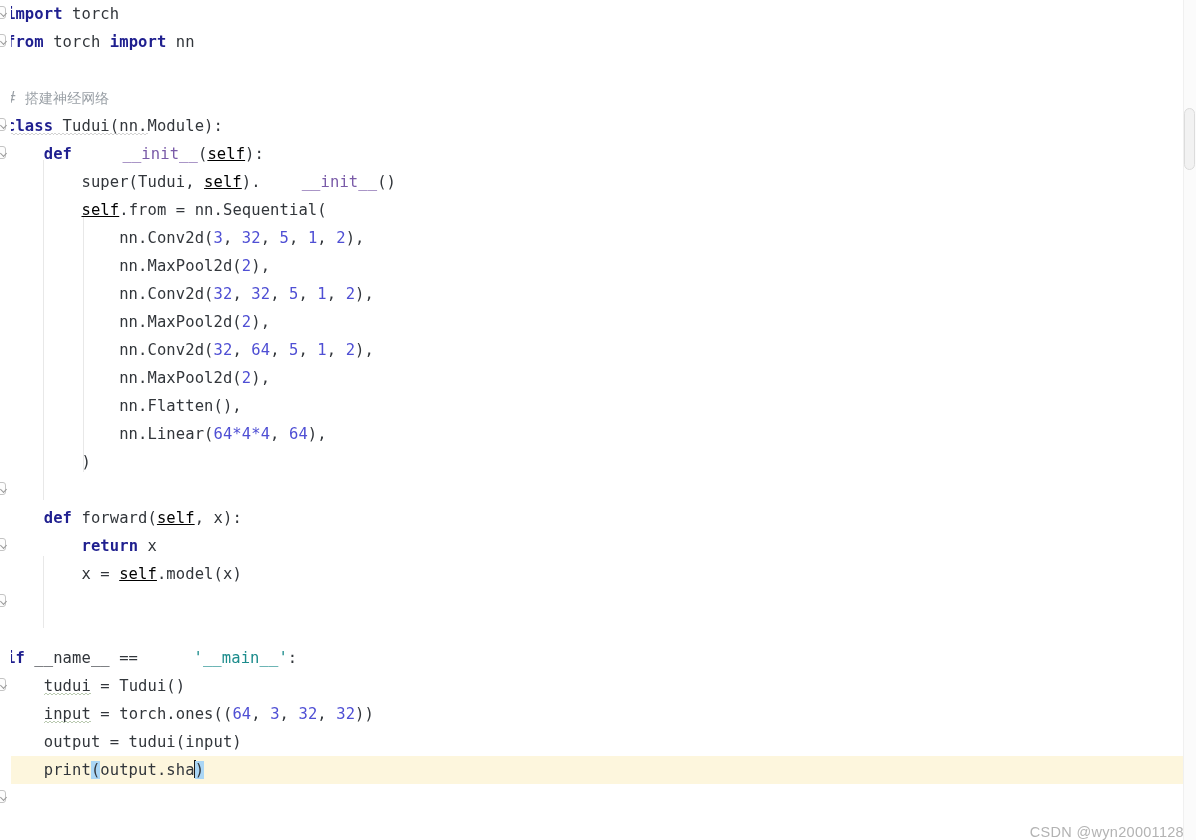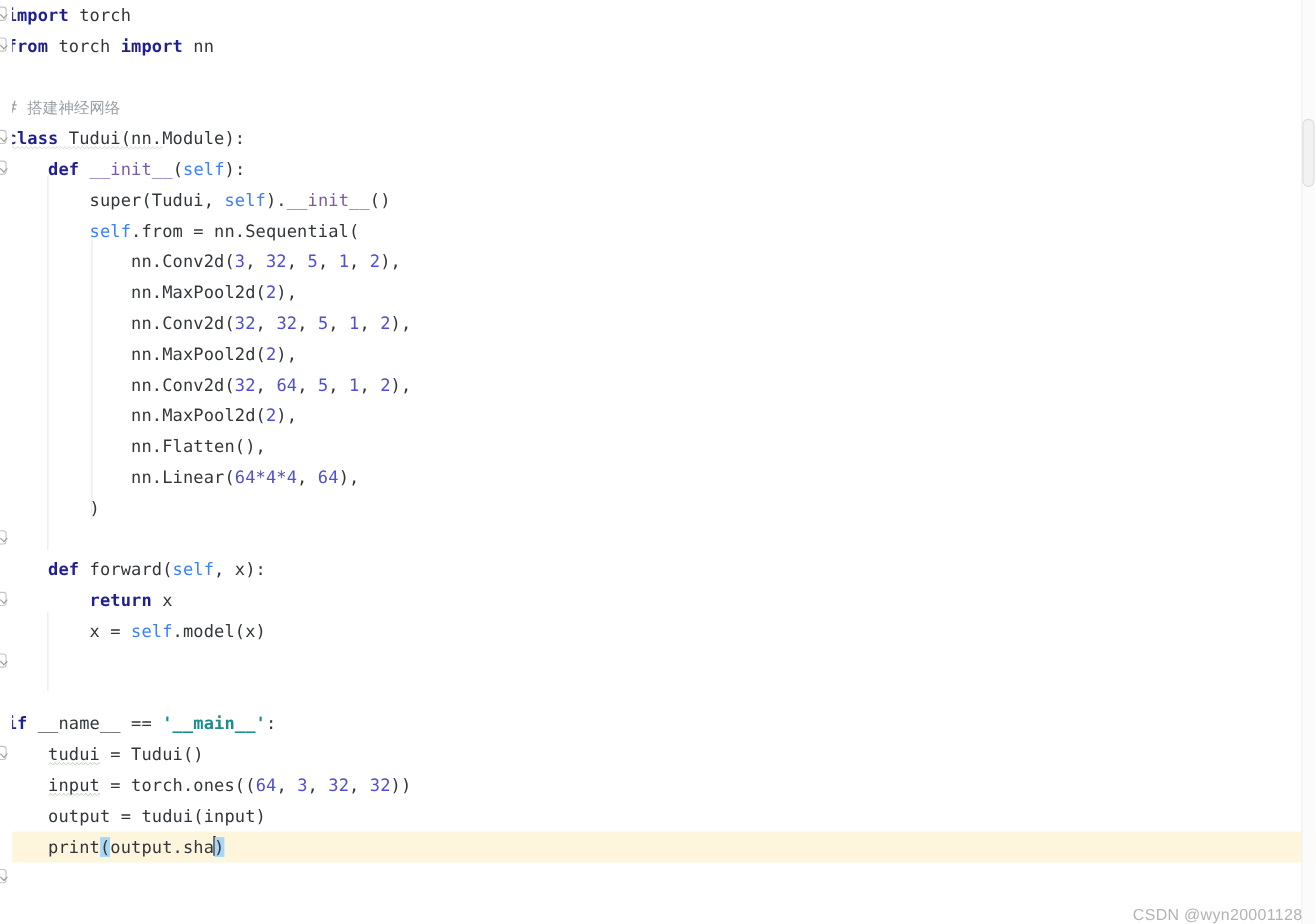--- a/index.html
+++ b/index.html
@@ -84,23 +84,23 @@
     position: absolute;
     width: 1px;
     background: #e8e8e8;
     z-index: 1;
   }
 
   
   .kw      { color: #1f1f8f; font-weight: bold; }
   .plain   { color: #32363b; }
   .num     { color: #4f4fd4; }
-  .selfkw  { color: #3b82f6; }
-  .magic   { color: #7a5ba8; }
-  .str     { color: #1c8c8c; font-weight: bold; }
+  .selfkw  { color: #000000; text-decoration: underline; }
+  .magic   { color: #7a5ba8; margin-left: 41px; }
+  .str     { color: #1c8c8c; font-weight: normal; margin-left: 46px; }
   .comment { color: #9aa0a6; }
   .cmt-cjk { color: #9aa0a6; font-family: "DejaVu Sans", "Liberation Sans", sans-serif; font-size: 14px; }
 
   
   .squig {
     background-image: linear-gradient(45deg, transparent 58%, #b9c9b0 58%, #b9c9b0 72%, transparent 72%),
                       linear-gradient(-45deg, transparent 58%, #b9c9b0 58%, #b9c9b0 72%, transparent 72%);
     background-size: 4px 3px;
     background-repeat: repeat-x;
     background-position: 0 bottom;

